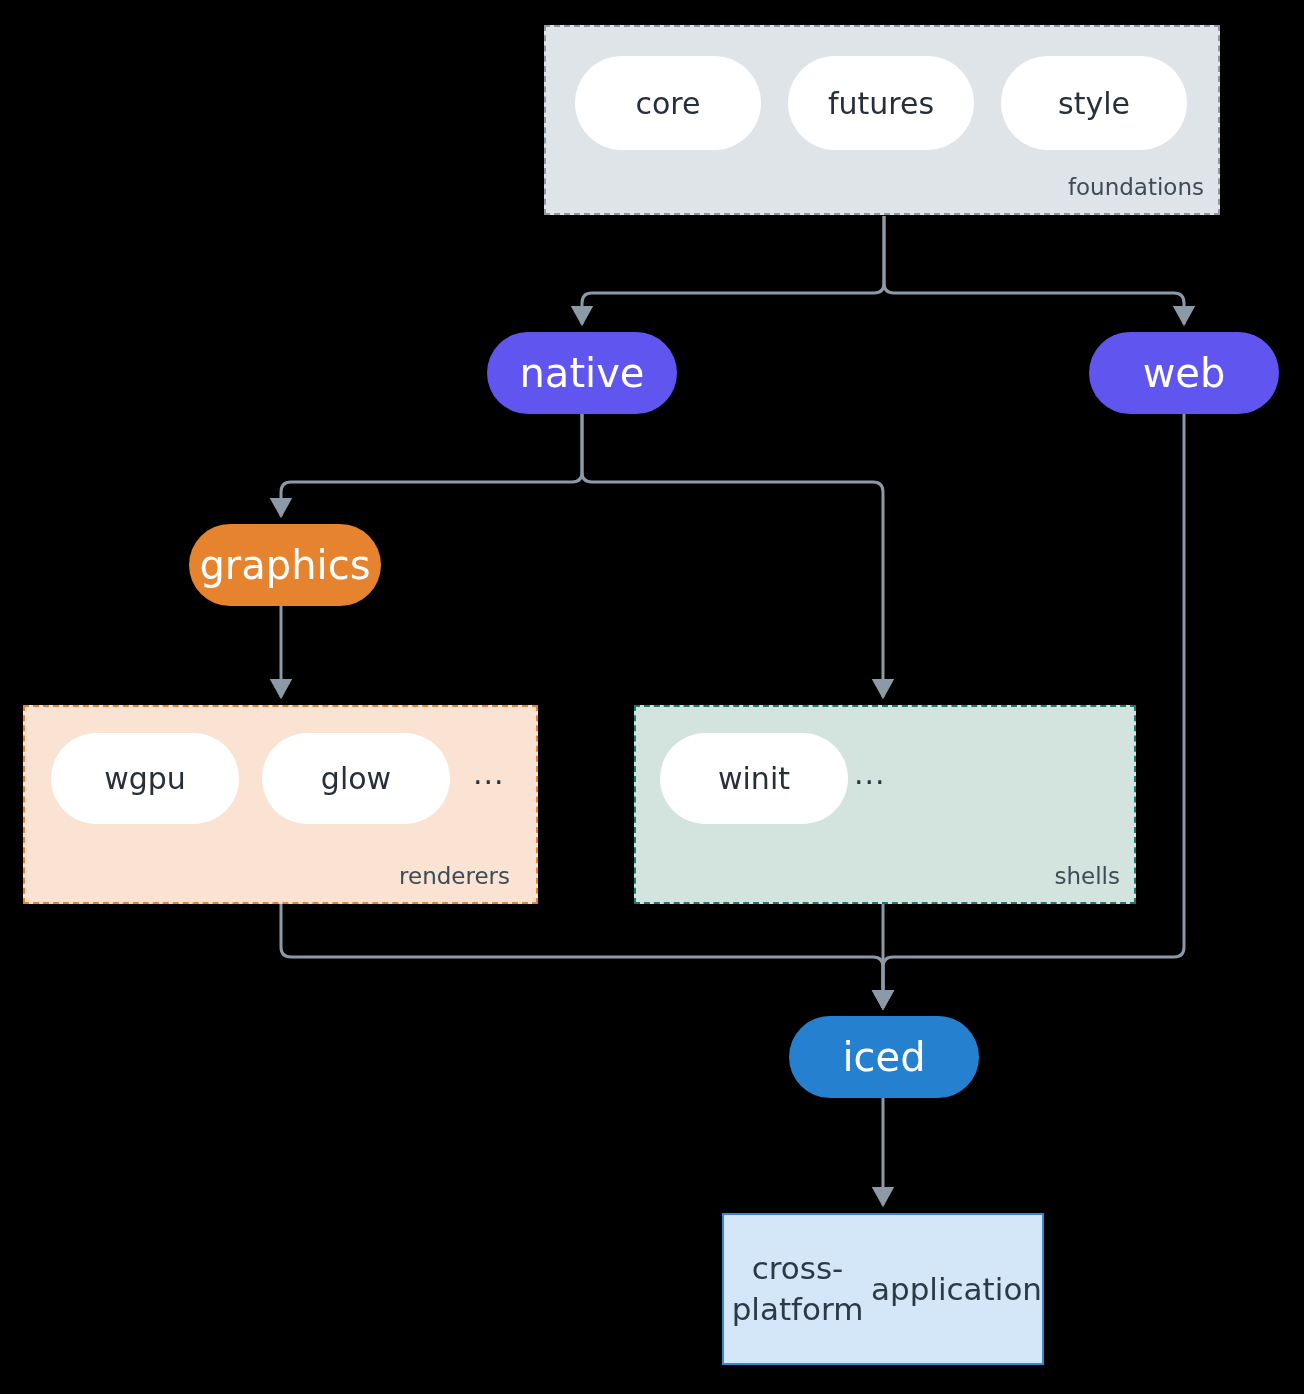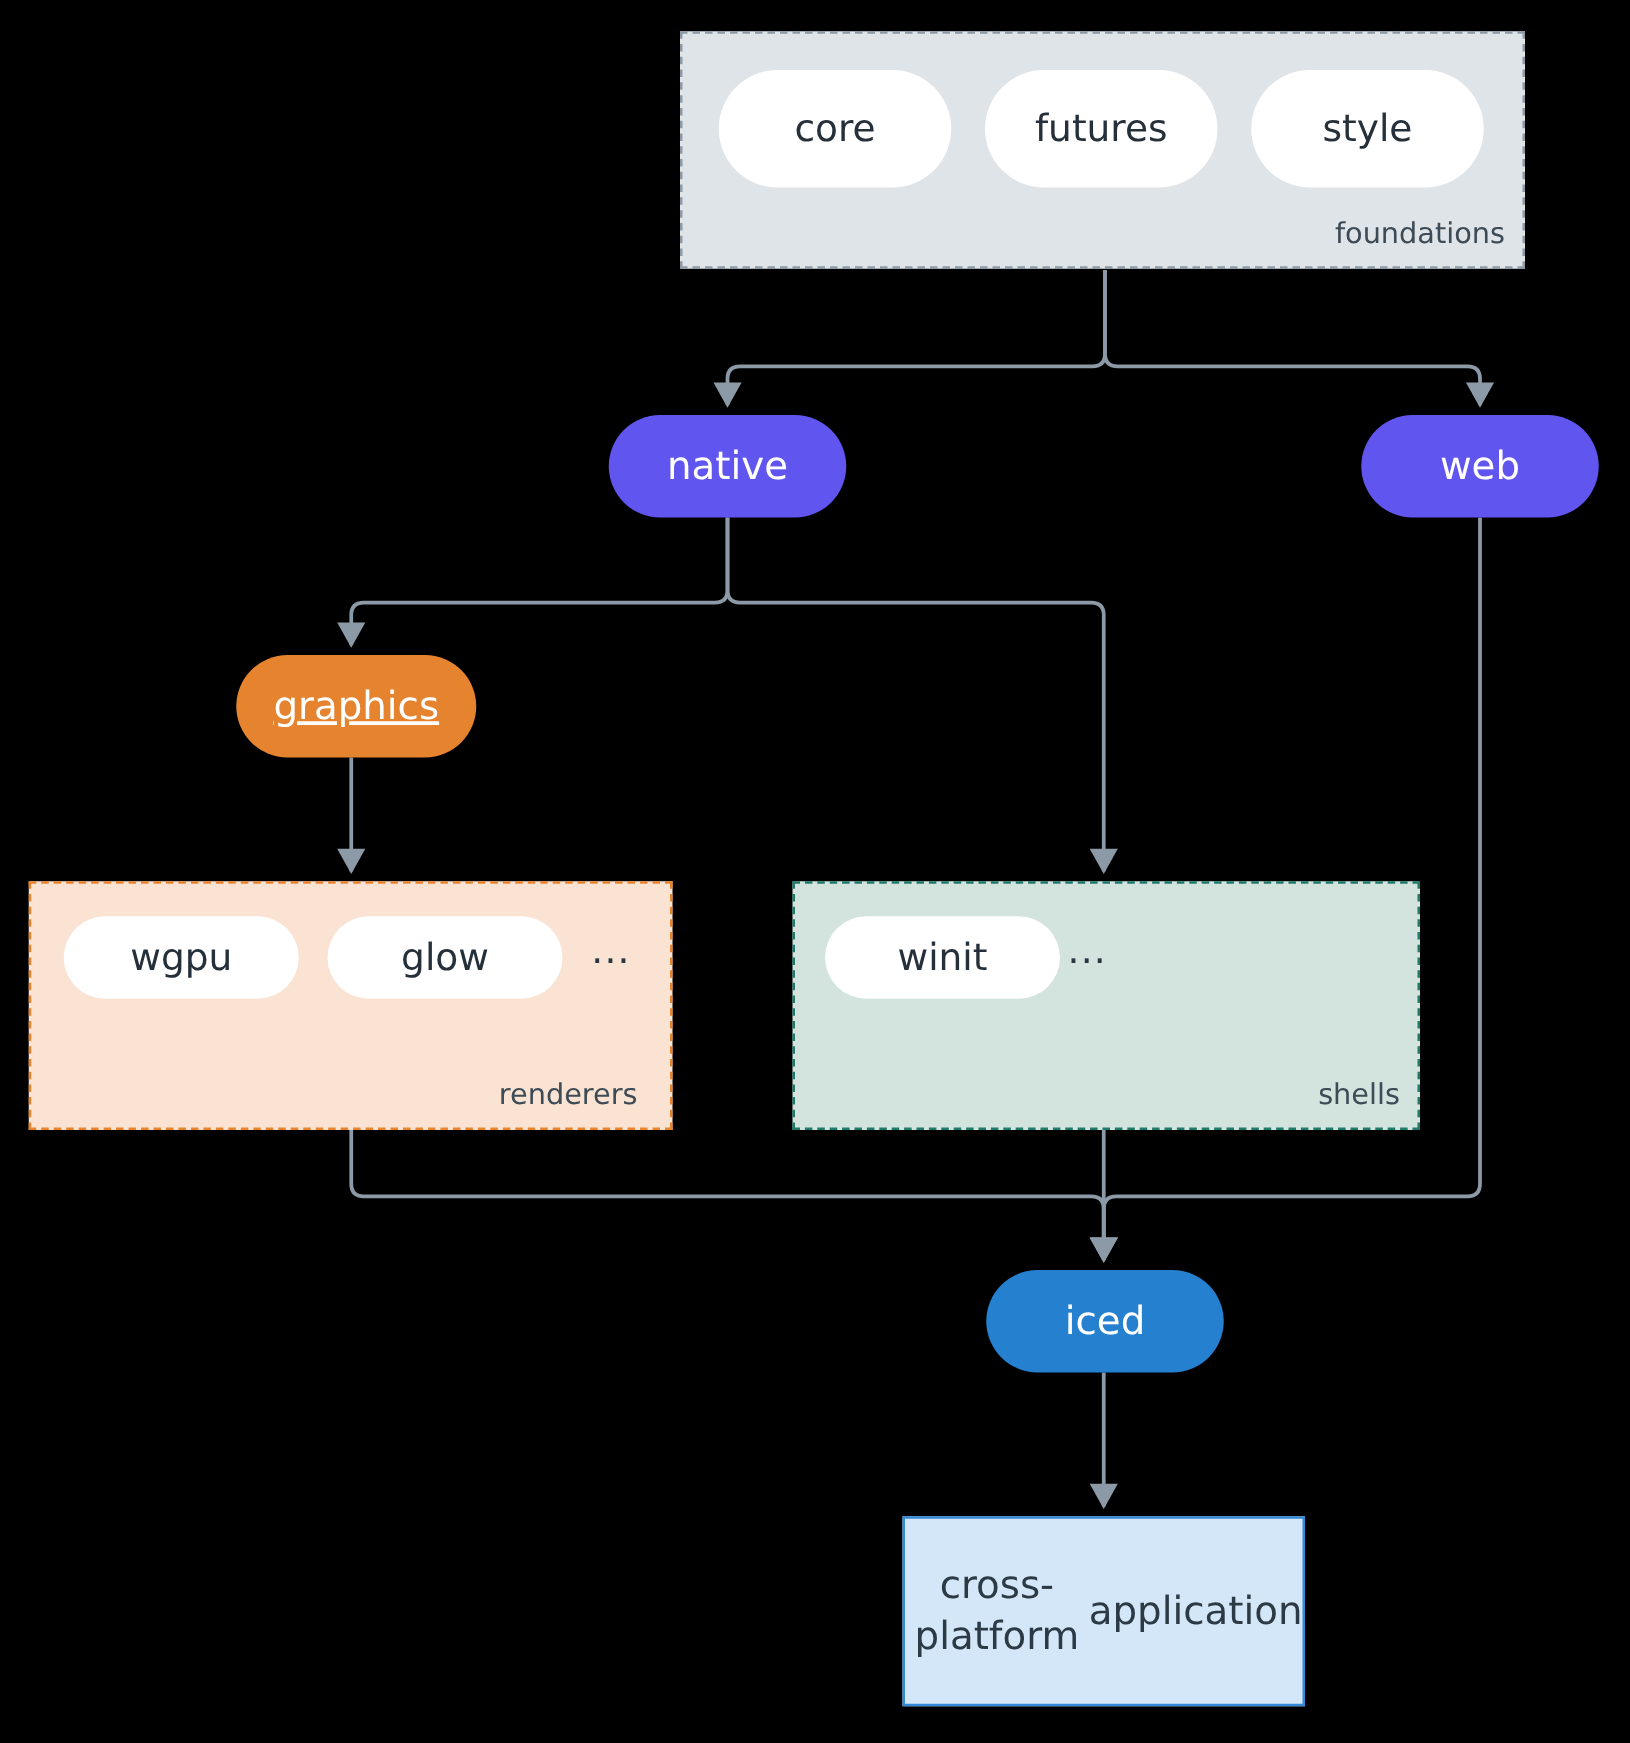--- a/index.html
+++ b/index.html
@@ -85,53 +85,52 @@
     color: #25303b;
     border-radius: 999px;
     display: flex;
     align-items: center;
     justify-content: center;
     font-size: 30px;
     white-space: nowrap;
     box-sizing: border-box;
   }
   .chip-lg { height: 94px; min-width: 186px; padding: 0 26px; }
-  .chip-sm { height: 66px; min-width: 188px; padding: 0 26px; }
+  .chip-sm { height: 91px; min-width: 188px; padding: 0 26px; }
   .ellipsis {
     color: #2c3640;
     font-size: 30px;
     letter-spacing: 1px;
     line-height: 1;
     padding-bottom: 10px;
   }
 
   
   .node {
     position: absolute;
     display: flex;
     align-items: center;
     justify-content: center;
     border-radius: 999px;
     color: #ffffff;
-    font-size: 31px;
+    font-size: 40px;
     white-space: nowrap;
     box-sizing: border-box;
   }
   #node-native {
     left: 487px; top: 332px; width: 190px; height: 82px;
     background: #6055ef;
   }
   #node-web {
     left: 1089px; top: 332px; width: 190px; height: 82px;
     background: #6055ef;
   }
   #node-graphics {
     left: 189px; top: 524px; width: 192px; height: 82px;
     background: #e5832f;
-    text-decoration: underline;
   }
   #node-iced {
     left: 789px; top: 1016px; width: 190px; height: 82px;
     background: #2581d0;
   }
 
   
   #node-app {
     position: absolute;
     left: 722px;

